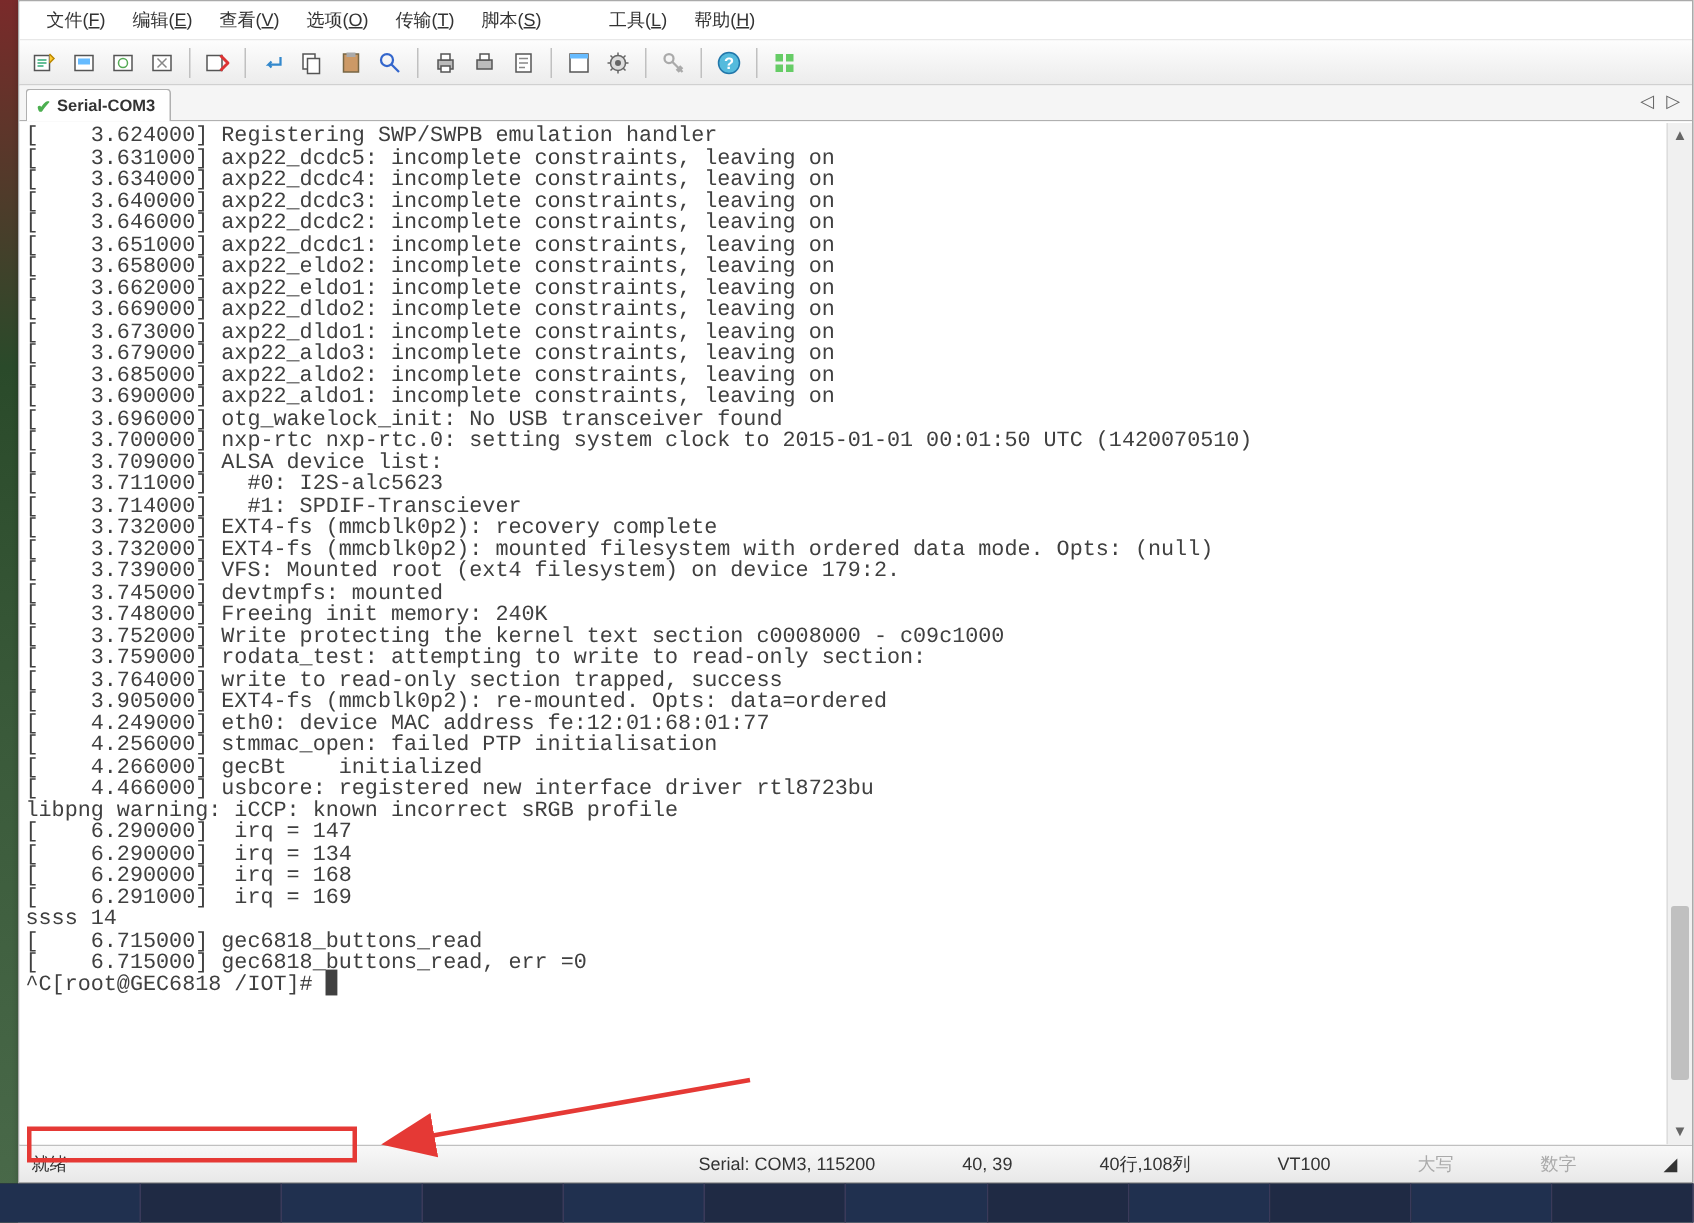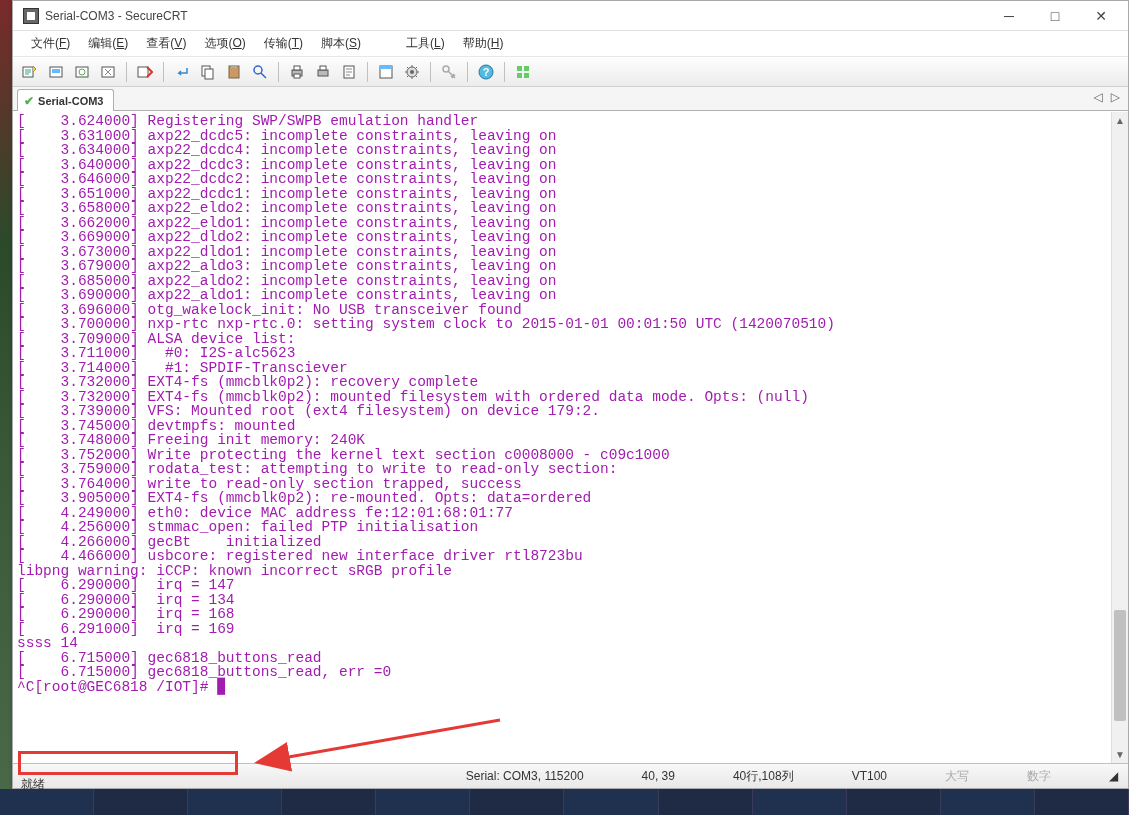--- a/index.html
+++ b/index.html
@@ -95,21 +95,21 @@
     flex:1; position:relative; background:#fff;
     overflow:hidden;
     border-top:1px solid #fff;
   }
   .terminal {
     position:absolute; left:4px; right:20px; top:0; bottom:0;
     font-family: Consolas, "Courier New", monospace;
     font-size: 14.5px;
     line-height: 14.5px;
     white-space: pre;
-    color:#a21caf;
+    color:#404040;
     padding:2px 0 0 0;
   }
   .scrollbar-v {
     position:absolute; right:0; top:0; bottom:0; width:17px;
     background:#f0f0f0; border-left:1px solid #ddd;
     display:flex; flex-direction:column;
   }
   .sbtn { height:17px; display:flex; align-items:center; justify-content:center; color:#666; font-size:10px;}
   .strack { flex:1; position:relative; }
   .sthumb { position:absolute; left:2px; right:2px; background:#c0c0c0; border-radius:2px; }
@@ -120,21 +120,21 @@
     background:transparent;
     pointer-events:none;
     z-index:5;
   }
   .arrow-svg { position:absolute; z-index:6; pointer-events:none; }
 
   .statusbar {
     height:22px;
     background: linear-gradient(#f8f8f8,#e8e8e8);
     border-top:1px solid #c0c0c0;
-    display:flex; align-items:flex-start;
+    display:flex; align-items:center;
     padding:12px 8px;
     font-size:12px; color:#333;
   }
   .statusbar .left { flex:0 0 auto; }
   .statusbar .spacer { flex:1; }
   .statusbar .cell { padding:0 8px; border-left:1px solid #c8c8c8; height:100%; display:flex; align-items:center;margin-left:41px;}
   .statusbar .dim { color:#aaa; }
 
   .taskbar {
     position:absolute; left:0; right:0; bottom:0; height:26px;
@@ -144,29 +144,20 @@
   .taskbar .slot { flex:1; border-right:1px solid #3a3a5a; background:#1f2a44; }
   .taskbar .slot:nth-child(odd){ background:#20304f; }
 </style>
 </head>
 <body>
 
 <div class="left-sliver"></div>
 
 <div class="window">
 
-  <div class="titlebar">
-    <span class="app-icon"></span>
-    <span class="title">Serial-COM3 - SecureCRT</span>
-    <div class="win-controls">
-      <div>─</div>
-      <div>□</div>
-      <div class="close">✕</div>
-    </div>
-  </div>
 
   <div class="menubar">
     <div class="mi"><span>文件</span>(<span class="ul">F</span>)</div>
     <div class="mi"><span>编辑</span>(<span class="ul">E</span>)</div>
     <div class="mi"><span>查看</span>(<span class="ul">V</span>)</div>
     <div class="mi"><span>选项</span>(<span class="ul">O</span>)</div>
     <div class="mi"><span>传输</span>(<span class="ul">T</span>)</div>
     <div class="mi"><span>脚本</span>(<span class="ul">S</span>)</div>
     <div class="mi" style="margin-left:27px"><span>工具</span>(<span class="ul">L</span>)</div>
     <div class="mi"><span>帮助</span>(<span class="ul">H</span>)</div>

